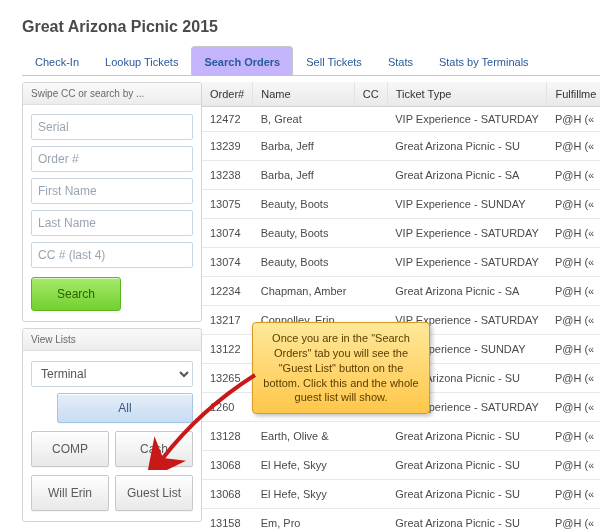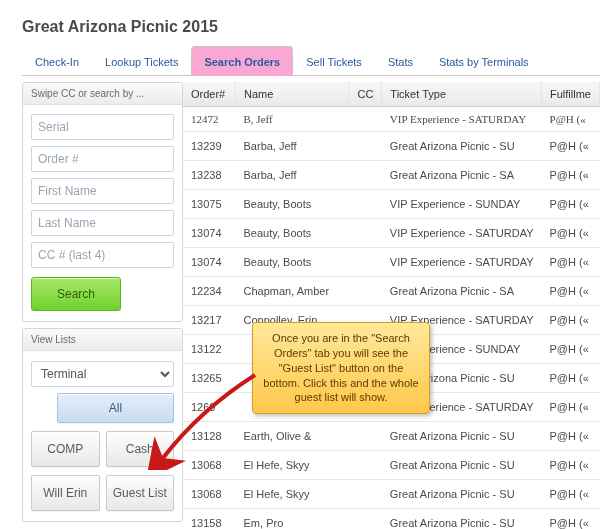--- a/index.html
+++ b/index.html
@@ -32,32 +32,32 @@
     color: #2a5a9a;
     border: 1px solid transparent;
     border-bottom: none;
     margin-bottom: -1px;
     cursor: pointer;
     border-top-left-radius: 4px;
     border-top-right-radius: 4px;
     white-space: nowrap;
   }
   .tab.active {
-    background: #f9a8d4;
+    background: #c4b5fd;
     border-color: #c7c7c7;
     font-weight: bold;
     color: #2a5a9a;
   }
   .main {
     display: flex;
     align-items: flex-start;
     margin-top: 6px;
   }
   .sidebar {
-    width: 161px;
+    width: 180px;
     flex-shrink: 0;
   }
   .panel {
     border: 1px solid #d5d5d5;
     border-radius: 3px;
     background: #fff;
     margin-bottom: 6px;
   }
   .panel-header {
     font-size: 10px;
@@ -144,21 +144,21 @@
     border-right: 1px solid #e3e3e3;
     padding: 6px 8px;
     white-space: nowrap;
   }
   tbody td {
     padding: 8px 8px;
     border-bottom: 1px solid #e8e8e8;
     color: #4a4a4a;
     white-space: nowrap;
   }
-  tbody tr:nth-child(1) td { padding-top: 6px; padding-bottom: 6px; font-family: Liberation Serif, serif; }
+  tbody tr:nth-child(1) td { padding-top: 6px; padding-bottom: 6px; }
   .col-order { width: 55px; }
   .col-name { width: 130px; }
   .col-cc { width: 30px; }
   .col-fulfill { width: 50px; }
 
   .callout {
     position: absolute;
     left: 252px;
     top: 322px;
     width: 178px;
@@ -238,21 +238,21 @@
             <th class="col-order">Order#</th>
             <th class="col-name">Name</th>
             <th class="col-cc">CC</th>
             <th>Ticket Type</th>
             <th class="col-fulfill">Fulfillme</th>
           </tr>
         </thead>
         <tbody id="rows">
             <tr>
               <td>12472</td>
-              <td>B, Jeff</td>
+              <td>B, Great</td>
               <td></td>
               <td>VIP Experience - SATURDAY</td>
               <td>P@H («</td>
             </tr>
             <tr>
               <td>13239</td>
               <td>Barba, Jeff</td>
               <td></td>
               <td>Great Arizona Picnic - SU</td>
               <td>P@H («</td>

